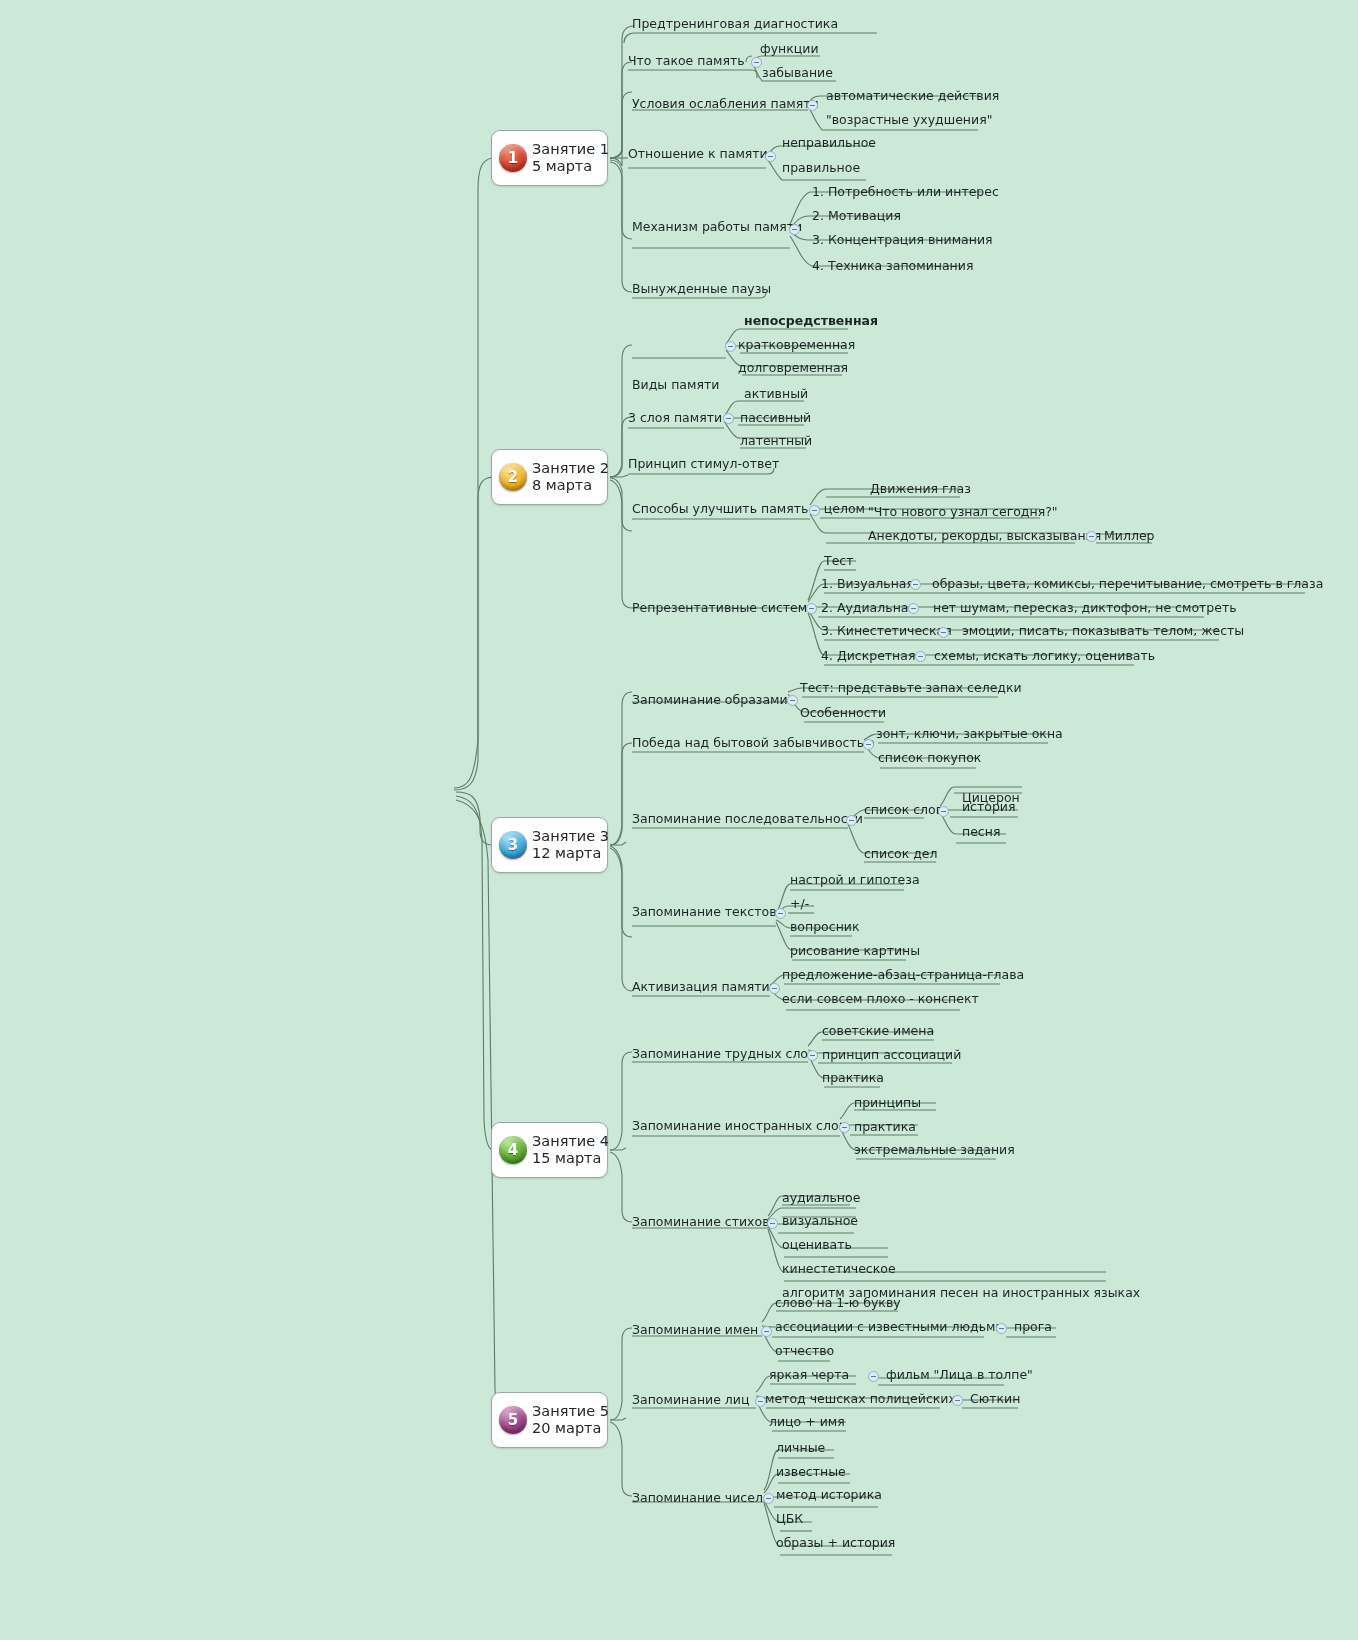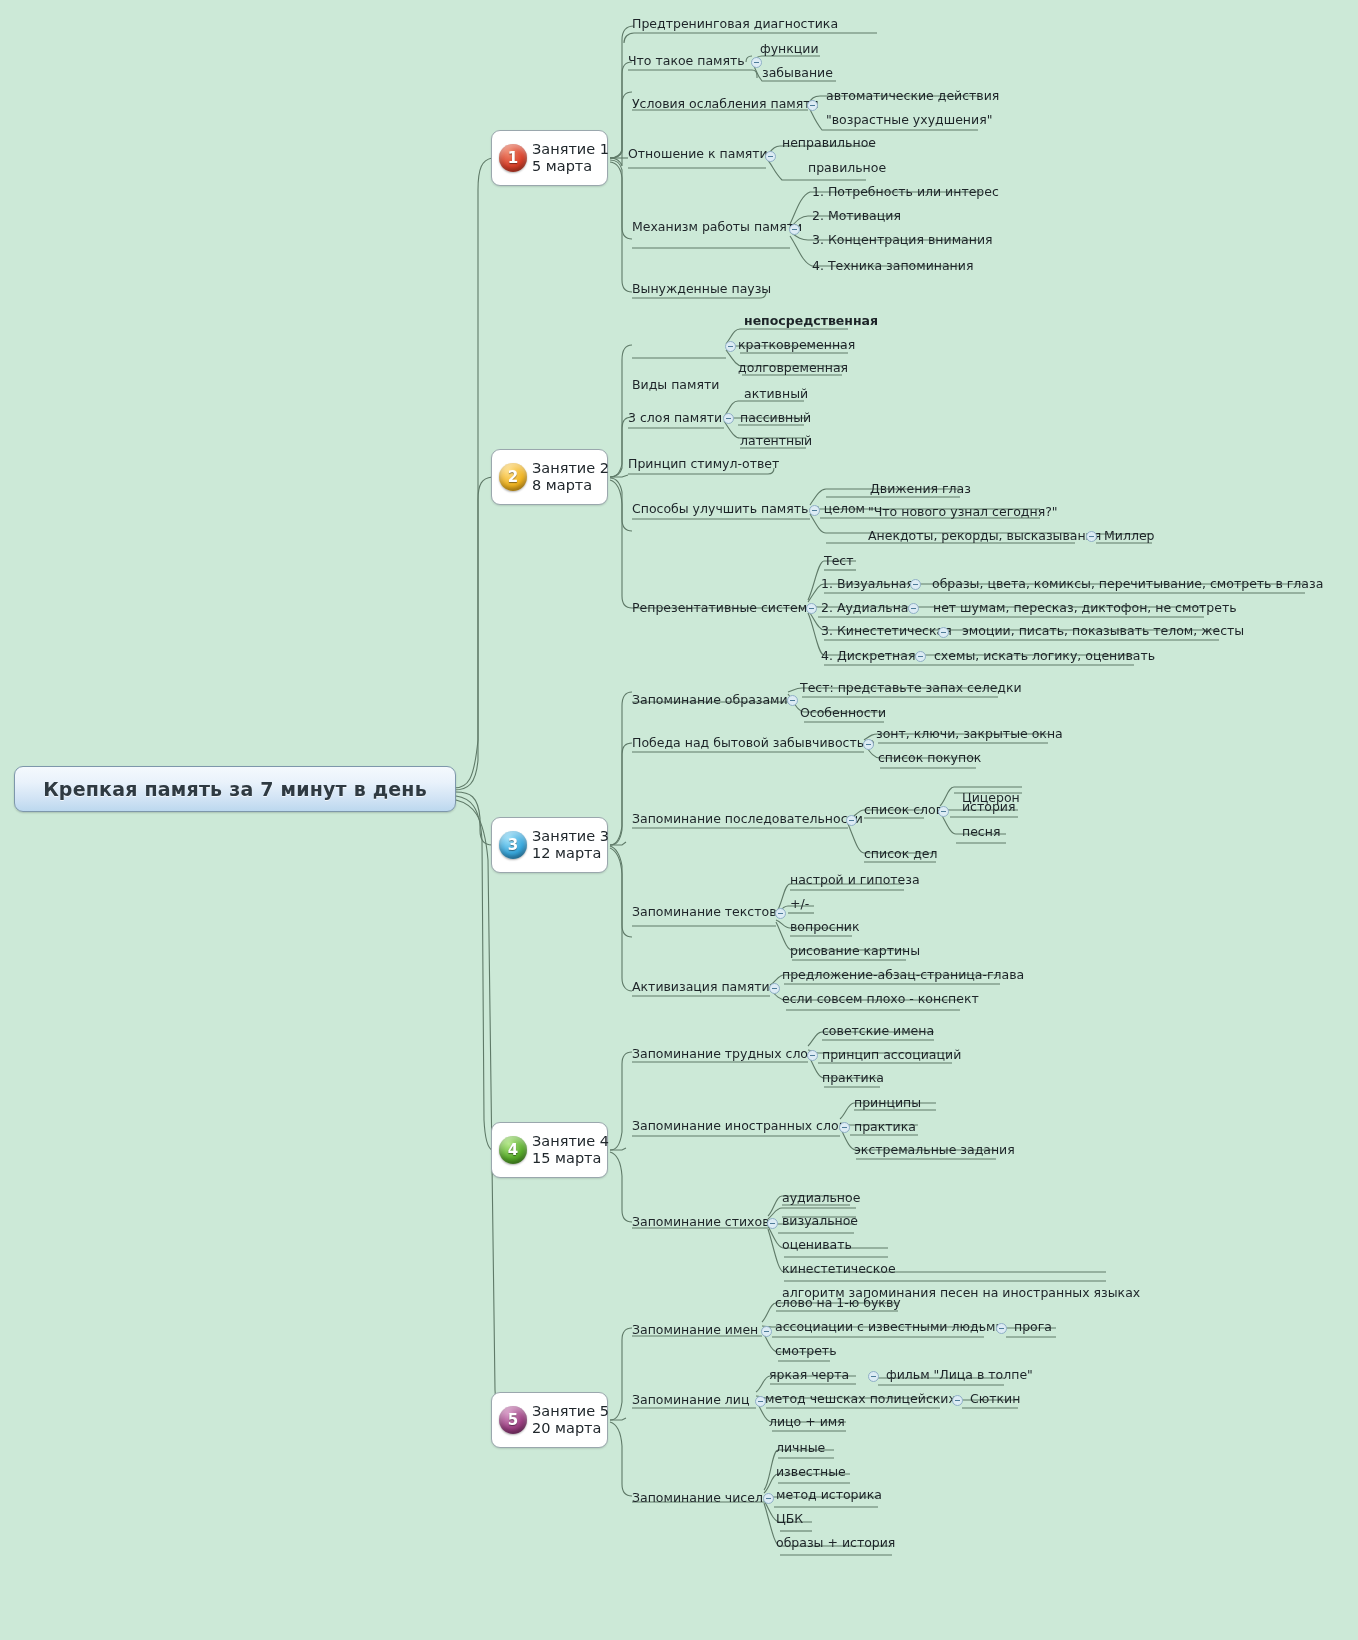--- a/index.html
+++ b/index.html
@@ -285,23 +285,20 @@
       <path d="M764 1503 C 770 1522, 774 1546, 780 1546 L 892 1546"></path>
       <line x1="632" y1="1502" x2="764" y2="1502"></line>
       <line x1="778" y1="1458" x2="834" y2="1458"></line>
       <line x1="778" y1="1483" x2="850" y2="1483"></line>
       <line x1="774" y1="1507" x2="878" y2="1507"></line>
       <line x1="780" y1="1531" x2="812" y2="1531"></line>
       <line x1="780" y1="1555" x2="892" y2="1555"></line>
     </g>
   </svg>
 
-  <div class="root">
-    <span class="root-label">Крепкая память за 7 минут в день</span>
-  </div>
 
   <div class="lesson" style="left:491px;top:130px;">
     <span class="badge" style="background:radial-gradient(circle at 35% 28%, #ef8a70 0%, #d9402a 55%, #9c2412 100%);">1</span>
     <span class="lesson-text"><span>Занятие 1</span><br><span>5 марта</span></span>
   </div>
 
   <div class="lesson" style="left:491px;top:449px;">
     <span class="badge" style="background:radial-gradient(circle at 35% 28%, #ffdf8a 0%, #f0b422 55%, #b37d05 100%);">2</span>
     <span class="lesson-text"><span>Занятие 2</span><br><span>8 марта</span></span>
   </div>
@@ -329,21 +326,21 @@
   <div class="topic" style="left:762px;top:65px;">забывание</div>
 
   <div class="topic" style="left:632px;top:96px;">Условия ослабления памяти</div>
   <div class="minus" style="left:807px;top:100px;"></div>
   <div class="topic" style="left:826px;top:88px;">автоматические действия</div>
   <div class="topic" style="left:826px;top:112px;">"возрастные ухудшения"</div>
 
   <div class="topic" style="left:628px;top:146px;">Отношение к памяти</div>
   <div class="minus" style="left:765px;top:151px;"></div>
   <div class="topic" style="left:782px;top:135px;">неправильное</div>
-  <div class="topic" style="left:808px;top:160px;">правильное</div>
+  <div class="topic" style="left:782px;top:160px;">правильное</div>
 
   <div class="topic" style="left:632px;top:219px;">Механизм работы памяти</div>
   <div class="minus" style="left:789px;top:224px;"></div>
   <div class="topic" style="left:812px;top:184px;">1. Потребность или интерес</div>
   <div class="topic" style="left:812px;top:208px;">2. Мотивация</div>
   <div class="topic" style="left:812px;top:232px;">3. Концентрация внимания</div>
   <div class="topic" style="left:812px;top:258px;">4. Техника запоминания</div>
 
   <div class="topic" style="left:632px;top:281px;">Вынужденные паузы</div>
 
@@ -435,21 +432,21 @@
   <div class="topic" style="left:782px;top:1237px;">оценивать</div>
   <div class="topic" style="left:782px;top:1261px;">кинестетическое</div>
   <div class="topic" style="left:782px;top:1285px;">алгоритм запоминания песен на иностранных языках</div>
 
   <div class="topic" style="left:632px;top:1322px;">Запоминание имен</div>
   <div class="minus" style="left:761px;top:1326px;"></div>
   <div class="topic" style="left:775px;top:1295px;">слово на 1-ю букву</div>
   <div class="topic" style="left:775px;top:1319px;">ассоциации с известными людьми</div>
   <div class="minus" style="left:996px;top:1323px;"></div>
   <div class="topic" style="left:1014px;top:1319px;">прога</div>
-  <div class="topic" style="left:775px;top:1343px;">смотреть</div>
+  <div class="topic" style="left:775px;top:1343px;">отчество</div>
 
   <div class="topic" style="left:632px;top:1392px;">Запоминание лиц</div>
   <div class="minus" style="left:755px;top:1396px;"></div>
   <div class="topic" style="left:769px;top:1367px;">яркая черта</div>
   <div class="minus" style="left:868px;top:1371px;"></div>
   <div class="topic" style="left:886px;top:1367px;">фильм "Лица в толпе"</div>
   <div class="topic" style="left:765px;top:1391px;">метод чешсках полицейских</div>
   <div class="minus" style="left:952px;top:1395px;"></div>
   <div class="topic" style="left:970px;top:1391px;">Сюткин</div>
   <div class="topic" style="left:769px;top:1414px;">лицо + имя</div>

